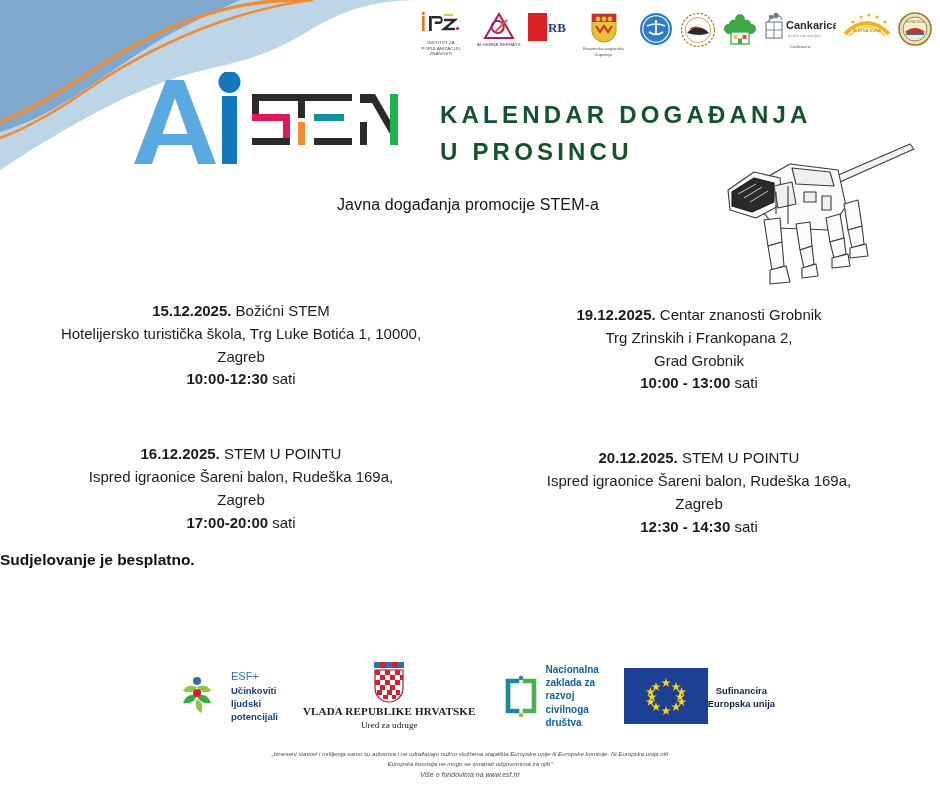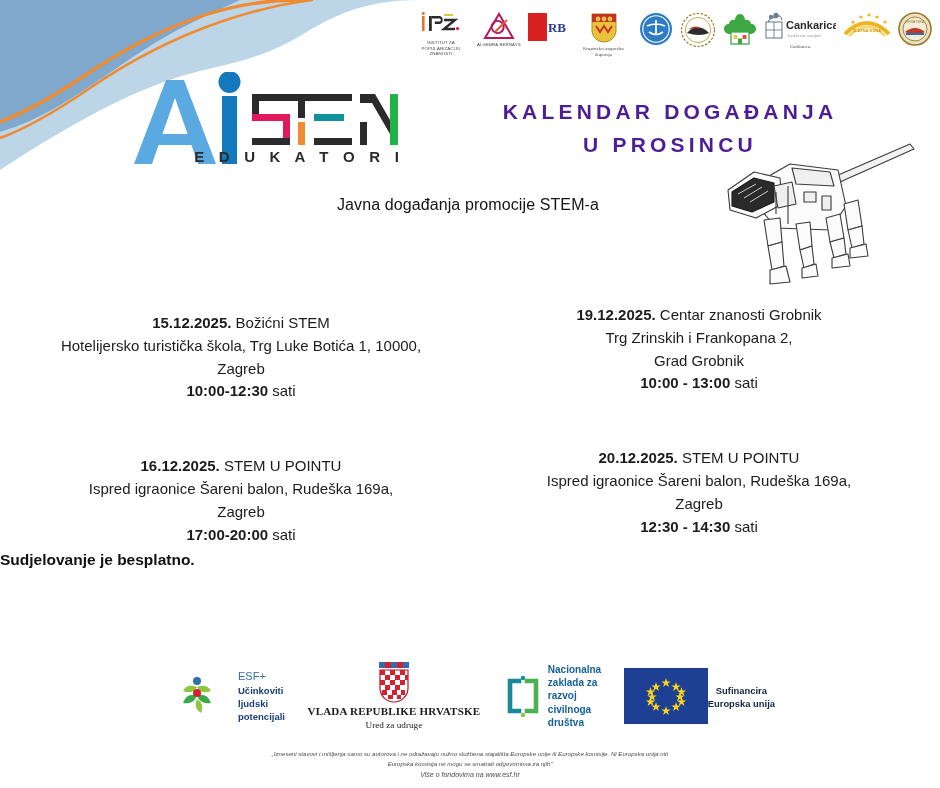--- a/index.html
+++ b/index.html
@@ -79,26 +79,26 @@
     letter-spacing: 5.2px;
     color: #2b2b2b;
   }
 
   
   .heading {
     position: absolute;
     left: 440px;
     top: 96px;
     width: 460px;
-    text-align: center;
-    font-size: 21px;
+    text-align: left;
+    font-size: 24px;
     font-weight: 700;
     letter-spacing: 4.2px;
     line-height: 1.55;
-    color: #4c1d95;
+    color: #14532d;
   }
   .heading .l2 { display:block; }
 
   
   .robot {
     position: absolute;
     left: 718px;
     top: 142px;
     width: 200px;
     height: 148px;
@@ -136,21 +136,21 @@
   .event {
     text-align: center;
     font-size: 15px;
     line-height: 1.52;
     color: #1c1c1c;
   }
   .event + .event { margin-top: 52px; }
   .ev-line { display: block; }
   .ev-line b { font-weight: 700; }
 
-  .col-left  .event:nth-child(1) { margin-top: 16px; }
+  .col-left  .event:nth-child(1) { margin-top: 4px; }
   .col-right .event:nth-child(1) { margin-top: 8px; }
 
   
   .free-note {
     position: absolute;
     left: 0;
     top: 551px;
     width: 940px;
     font-size: 15.5px;
     font-weight: 700;
@@ -164,21 +164,21 @@
     top: 650px;
     width: 600px;
     height: 92px;
     display: flex;
     align-items: center;
     justify-content: space-between;
   }
   .fund-cell { display:flex; align-items:center; }
 
   .esf-text {
-    margin-left: 19px;
+    margin-left: 12px;
     font-size: 9.5px;
     line-height: 1.38;
     color: #1a3d7c;
     font-weight: 700;
   }
   .esf-text .esf-top {
     color: #2f6fb0;
     font-weight: 400;
     font-size: 11px;
     display: block;
@@ -372,21 +372,20 @@
     <rect x="170" y="50" width="7" height="23" fill="#ef8b31"></rect>
 
     <rect x="186" y="22" width="38" height="7" fill="#2b2b2b"></rect>
     <rect x="186" y="42" width="30" height="7" fill="#11929b"></rect>
     <rect x="186" y="66" width="38" height="7" fill="#2b2b2b"></rect>
 
     <path d="M232,22 L247,22 L262,48 L262,62 L244,31 L232,31 Z" fill="#2b2b2b"></path>
     <rect x="232" y="50" width="7" height="23" fill="#2b2b2b"></rect>
     <rect x="262" y="22" width="8" height="51" fill="#22b24c"></rect>
   </svg>
-  <div class="brand-sub">E D U K A T O R I</div>
 
   <div class="heading">
     <span class="l1">KALENDAR DOGAĐANJA</span>
     <span class="l2">U PROSINCU</span>
   </div>
 
   <svg class="robot" viewBox="0 0 200 148">
     <g fill="#fbfbfb" stroke="#3a3a3a" stroke-width="1.1" stroke-linejoin="round">
 
       <path d="M118,34 L192,2 L196,7 L122,40 Z" fill="#f2f2f2"></path>

